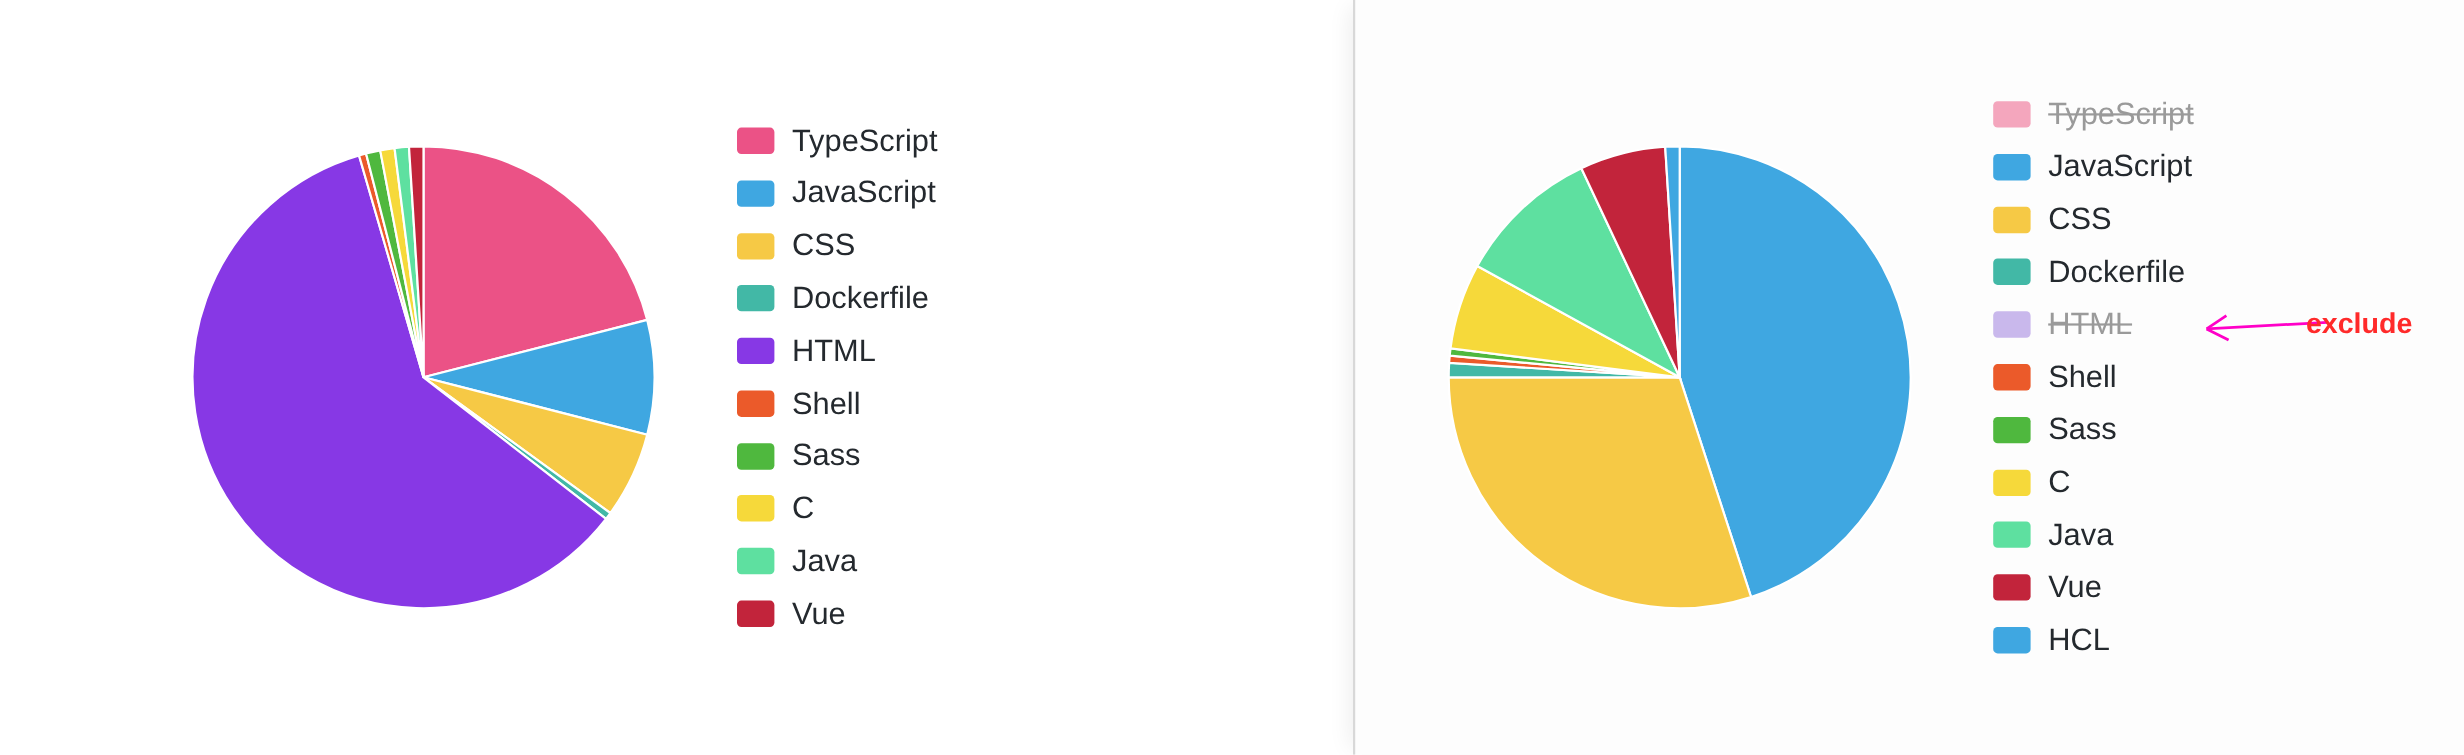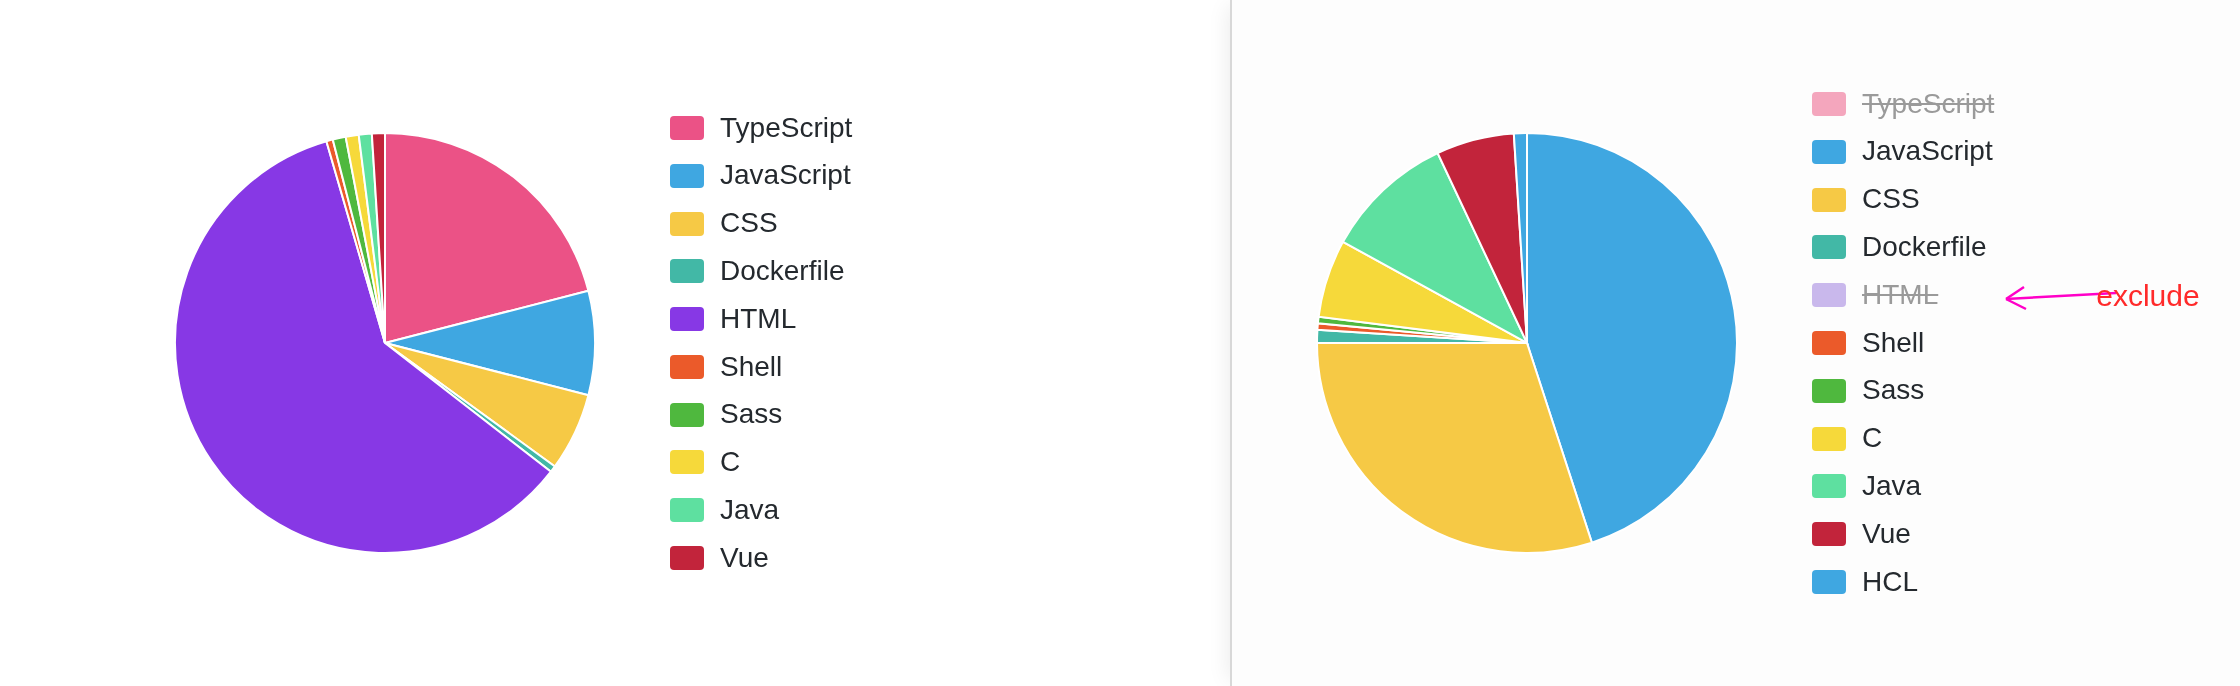--- a/index.html
+++ b/index.html
@@ -58,22 +58,22 @@
       color: #24292e;
       line-height: 1.1;
     }
     .legend-item.excluded .legend-label {
       color: #9a9a9a;
       text-decoration: line-through;
     }
     .annotation {
       position: absolute;
       color: #ff2a2a;
-      font-size: 30px;
-      font-weight: 400;
+      font-size: 26px;
+      font-weight: 700;
       pointer-events: none;
     }
     .arrow-svg {
       position: absolute;
       pointer-events: none;
     }
   </style>
 </head>
 <body>
 

